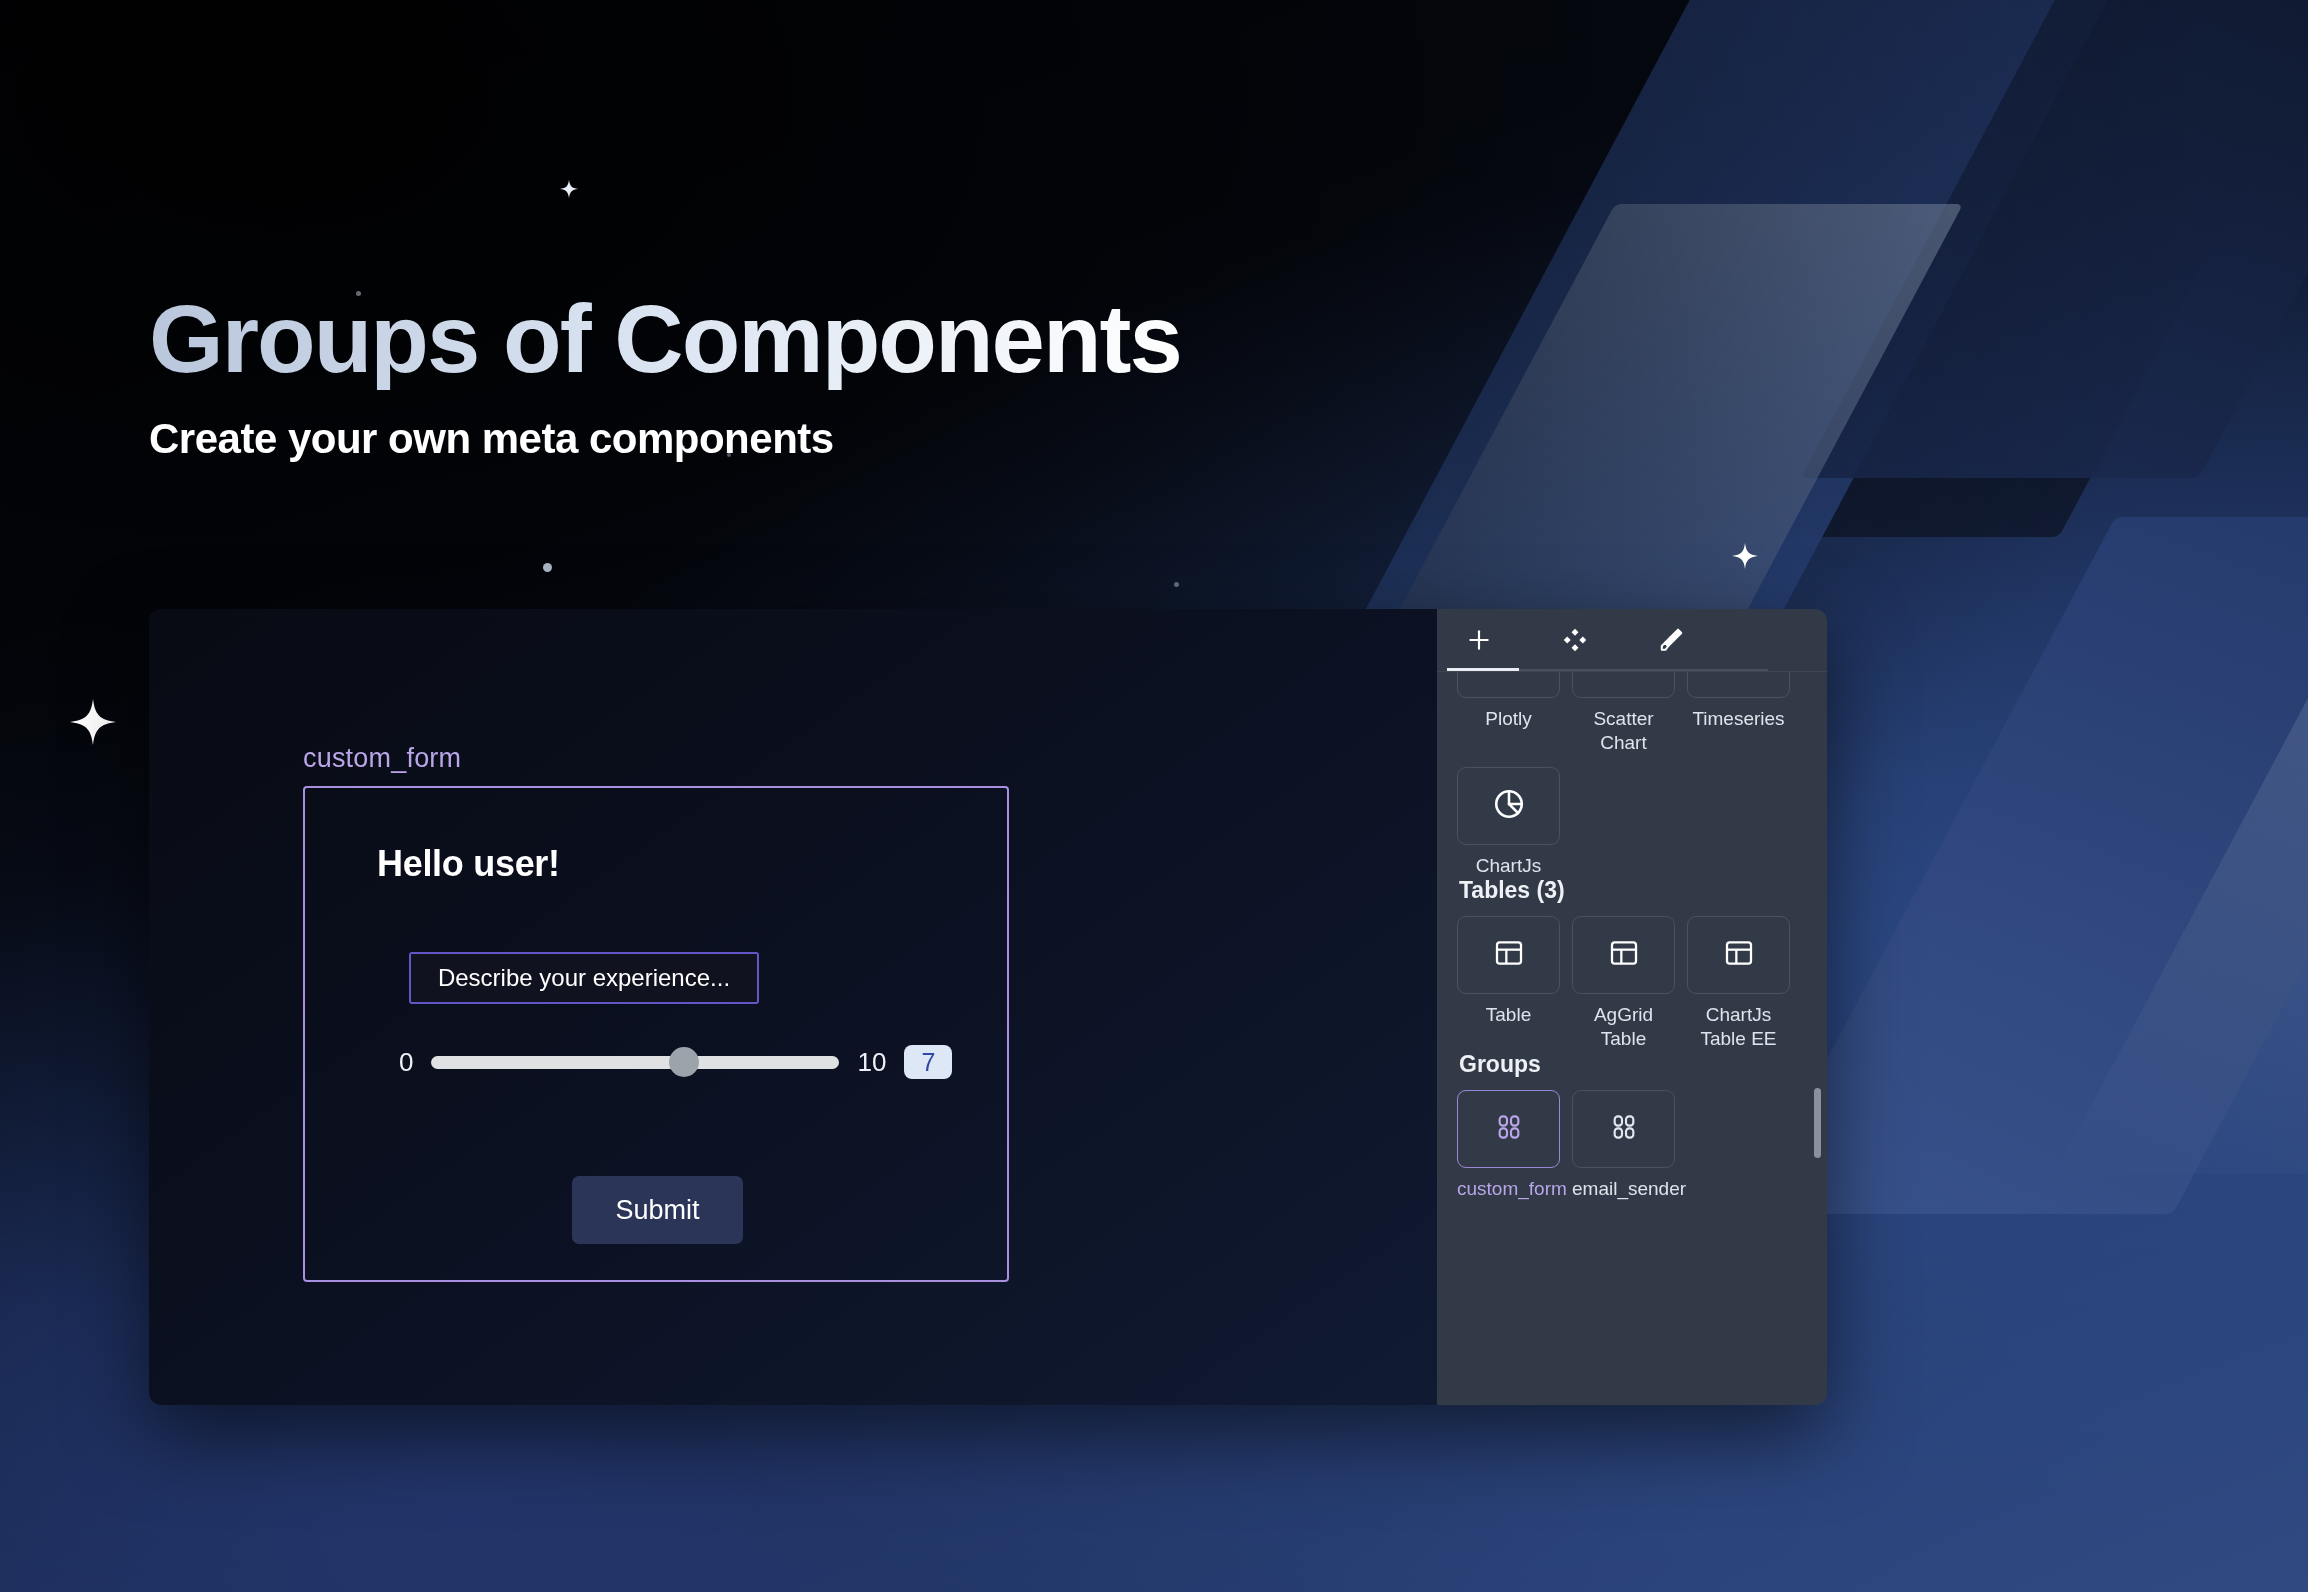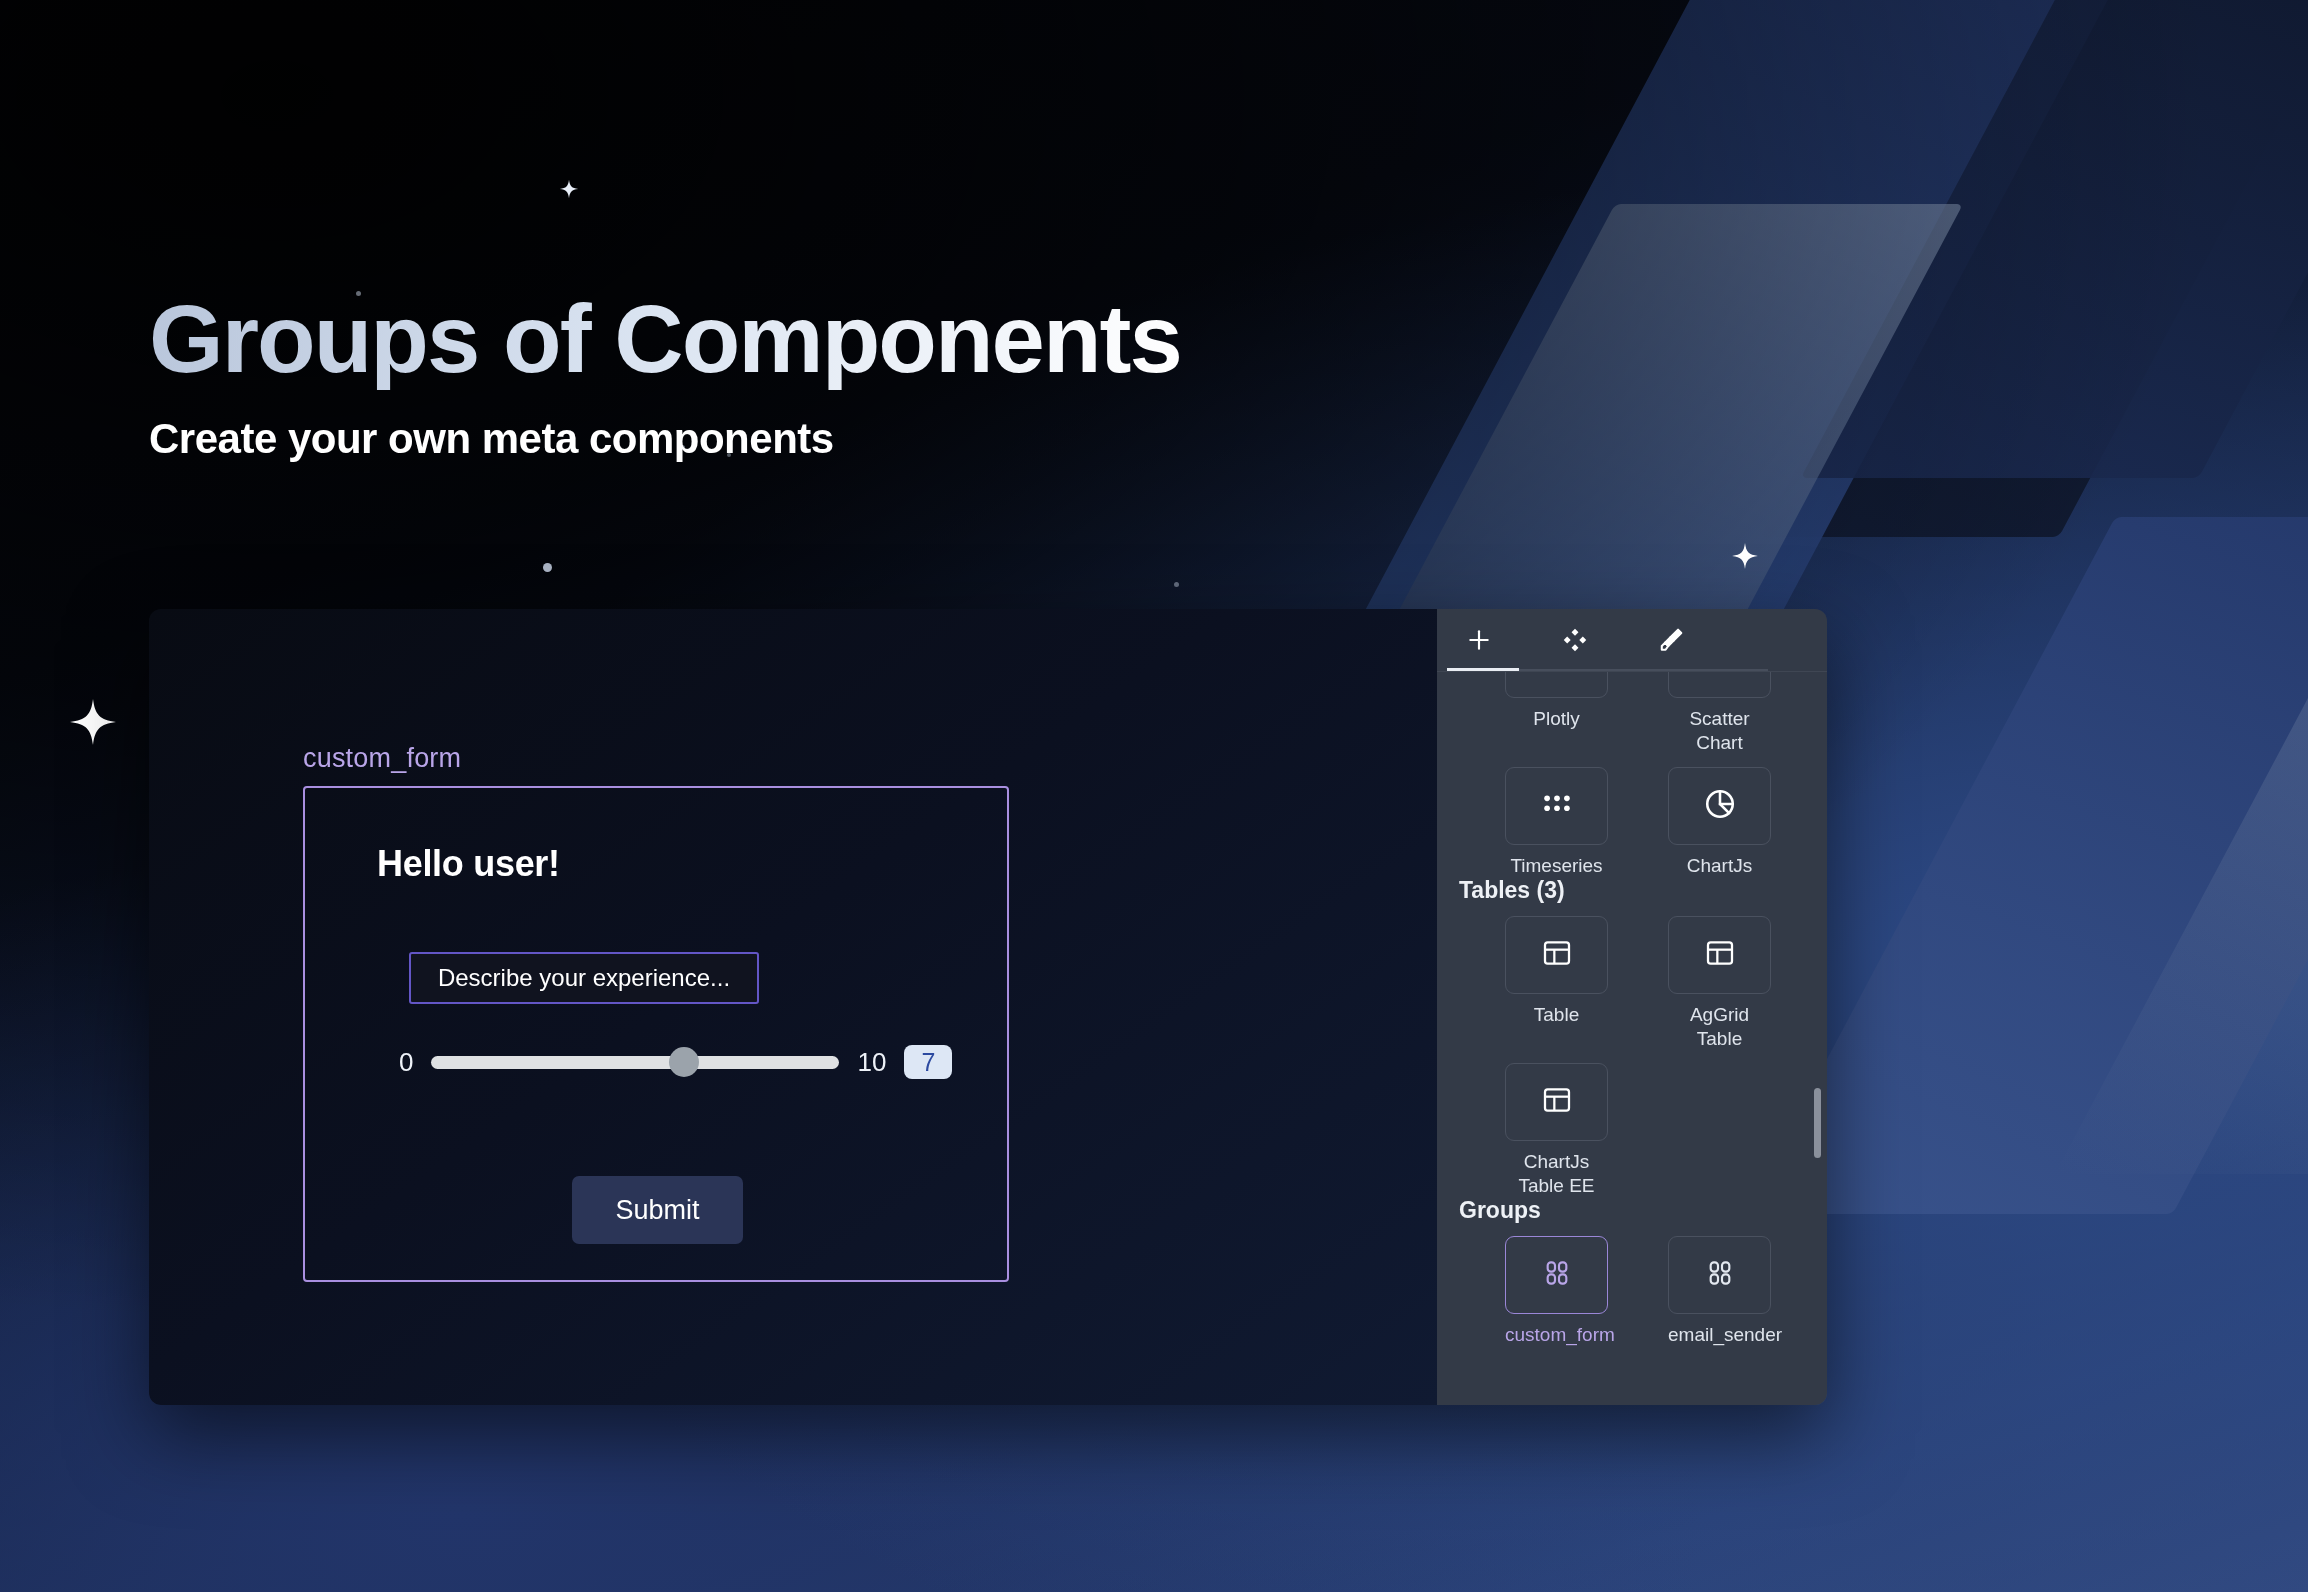--- a/index.html
+++ b/index.html
@@ -142,21 +142,21 @@
   #palette {
     flex:1; overflow:hidden; position:relative;
     padding:0 20px; border-top:1px solid #3f4653;
   }
   #palette-inner { position:relative; top:-52px; }
 
   .sec-title {
     font-size:23px; font-weight:bold; color:#eef1f6; margin:0 0 12px 2px;
   }
   .grid { display:flex; flex-wrap:wrap; gap:12px; }
-  .cell { width:103px;margin-left:48px; }
+  .cell { width:103px; }
   .cell .card {
     width:103px; height:78px; border:1px solid #4a515f; border-radius:9px;
     display:flex; align-items:center; justify-content:center; cursor:pointer;
     background:transparent;
   }
   .cell .card.selected { border-color:#9b87d8; }
   .cell .cap {
     margin-top:9px; text-align:center; font-size:19px; color:#dfe4ec; line-height:1.25;
   }
   .cell .cap.accent { color:#b9a5e8; }

